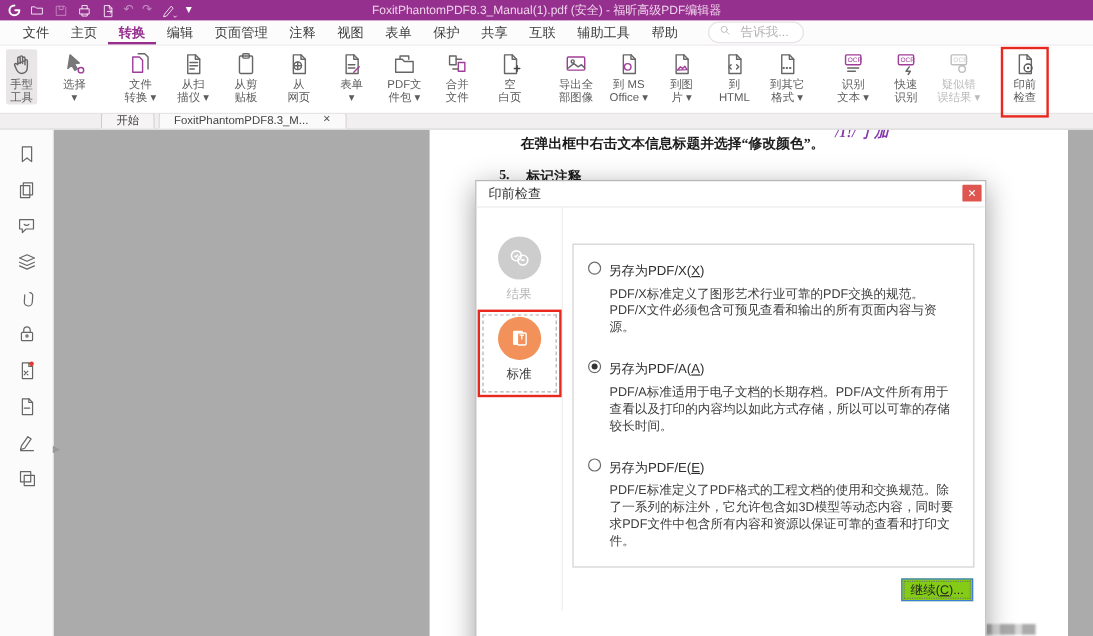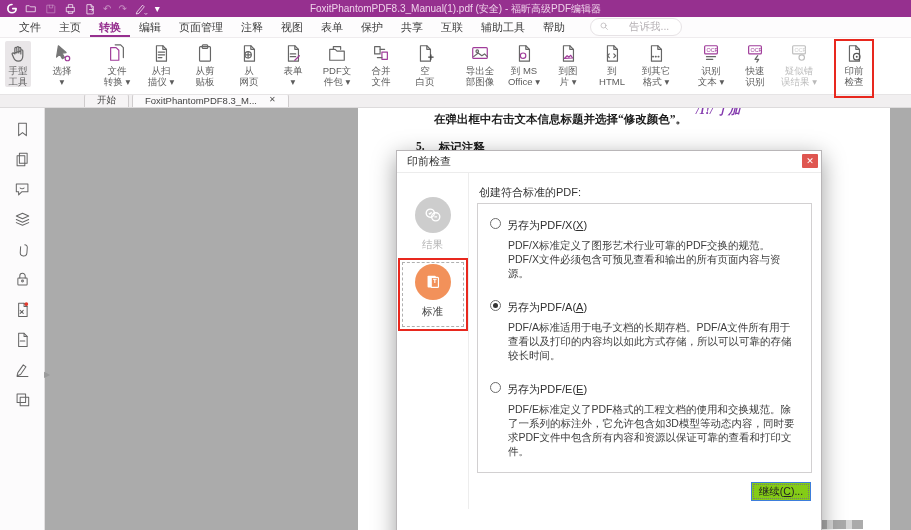--- a/index.html
+++ b/index.html
@@ -16,21 +16,21 @@
   .qicon .uglyph { font-size:10px; color:#fff; line-height:13px; }
   .win-title { position:absolute; left:0; right:0; text-align:center; font-size:10px;
     color:#EFD2EA; pointer-events:none; }
 
   
   .menubar { position:absolute; left:0; top:17px; width:911px; height:21px; background:#fdfcfd;
     border-bottom:1px solid #efecee; display:flex; align-items:center; z-index:9; padding-left:10px; }
   .menu-item { font-size:11px; color:#3c3c3c; padding:3px 9px 2px 9px; cursor:default; }
   .menu-item.active { color:#96308F; font-weight:bold;
     border-bottom:2px solid #96308F; padding-bottom:0; }
-  .tellme { display:flex; align-items:center; gap:19px; margin-left:16px; border:1px solid #e7e3e6;
+  .tellme { display:flex; align-items:center; gap:7px; margin-left:16px; border:1px solid #e7e3e6;
     border-radius:10px; padding:1px 12px 1px 8px; color:#b7b2b6; font-size:10.5px; background:#fff; }
 
   
   .ribbon { position:absolute; left:0; top:38px; width:911px; height:57px; background:#fff;
     border-bottom:1px solid #e6e4e5; display:flex; align-items:flex-start; padding:3px 0 0 5px; z-index:8; }
   .rbtn { width:26px; margin-right:18px; display:flex; flex-direction:column; align-items:center;
     padding-top:0; border-radius:2px; flex:none; position:relative; }
   .rbtn.gap { margin-left:11px; }
   .rbtn .ricon { height:24px; display:flex; align-items:center; justify-content:center; }
   .rbtn .rlabel { font-size:9.5px; line-height:11px; color:#5c5c5c; white-space:nowrap; text-align:center; }
@@ -501,21 +501,20 @@
             <svg width="20" height="20" viewBox="0 0 22 22">
               <rect x="5" y="4" width="9" height="13" rx="1" fill="#fff"></rect>
               <rect x="9" y="6" width="8" height="11" rx="1" fill="#F2915A" stroke="#fff" stroke-width="1.3"></rect>
               <path d="M11 8h4M13 8v4l-0 0" stroke="#fff" stroke-width="1.2" fill="none"></path>
             </svg>
           </div>
           <div class="nav-label">标准</div>
         </div>
       </div>
     <div class="dlg-content">
-      <div class="dlg-heading">创建符合标准的PDF:</div>
       <div class="groupbox" id="optbox">
           <label class="option">
             <span class="radio"></span>
             <span class="opt-label"><span>另存为PDF/X(</span><u>X</u><span>)</span></span>
           </label>
           <div class="opt-desc">PDF/X标准定义了图形艺术行业可靠的PDF交换的规范。PDF/X文件必须包含可预见查看和输出的所有页面内容与资源。</div>
           <label class="option">
             <span class="radio checked"></span>
             <span class="opt-label"><span>另存为PDF/A(</span><u>A</u><span>)</span></span>
           </label>

